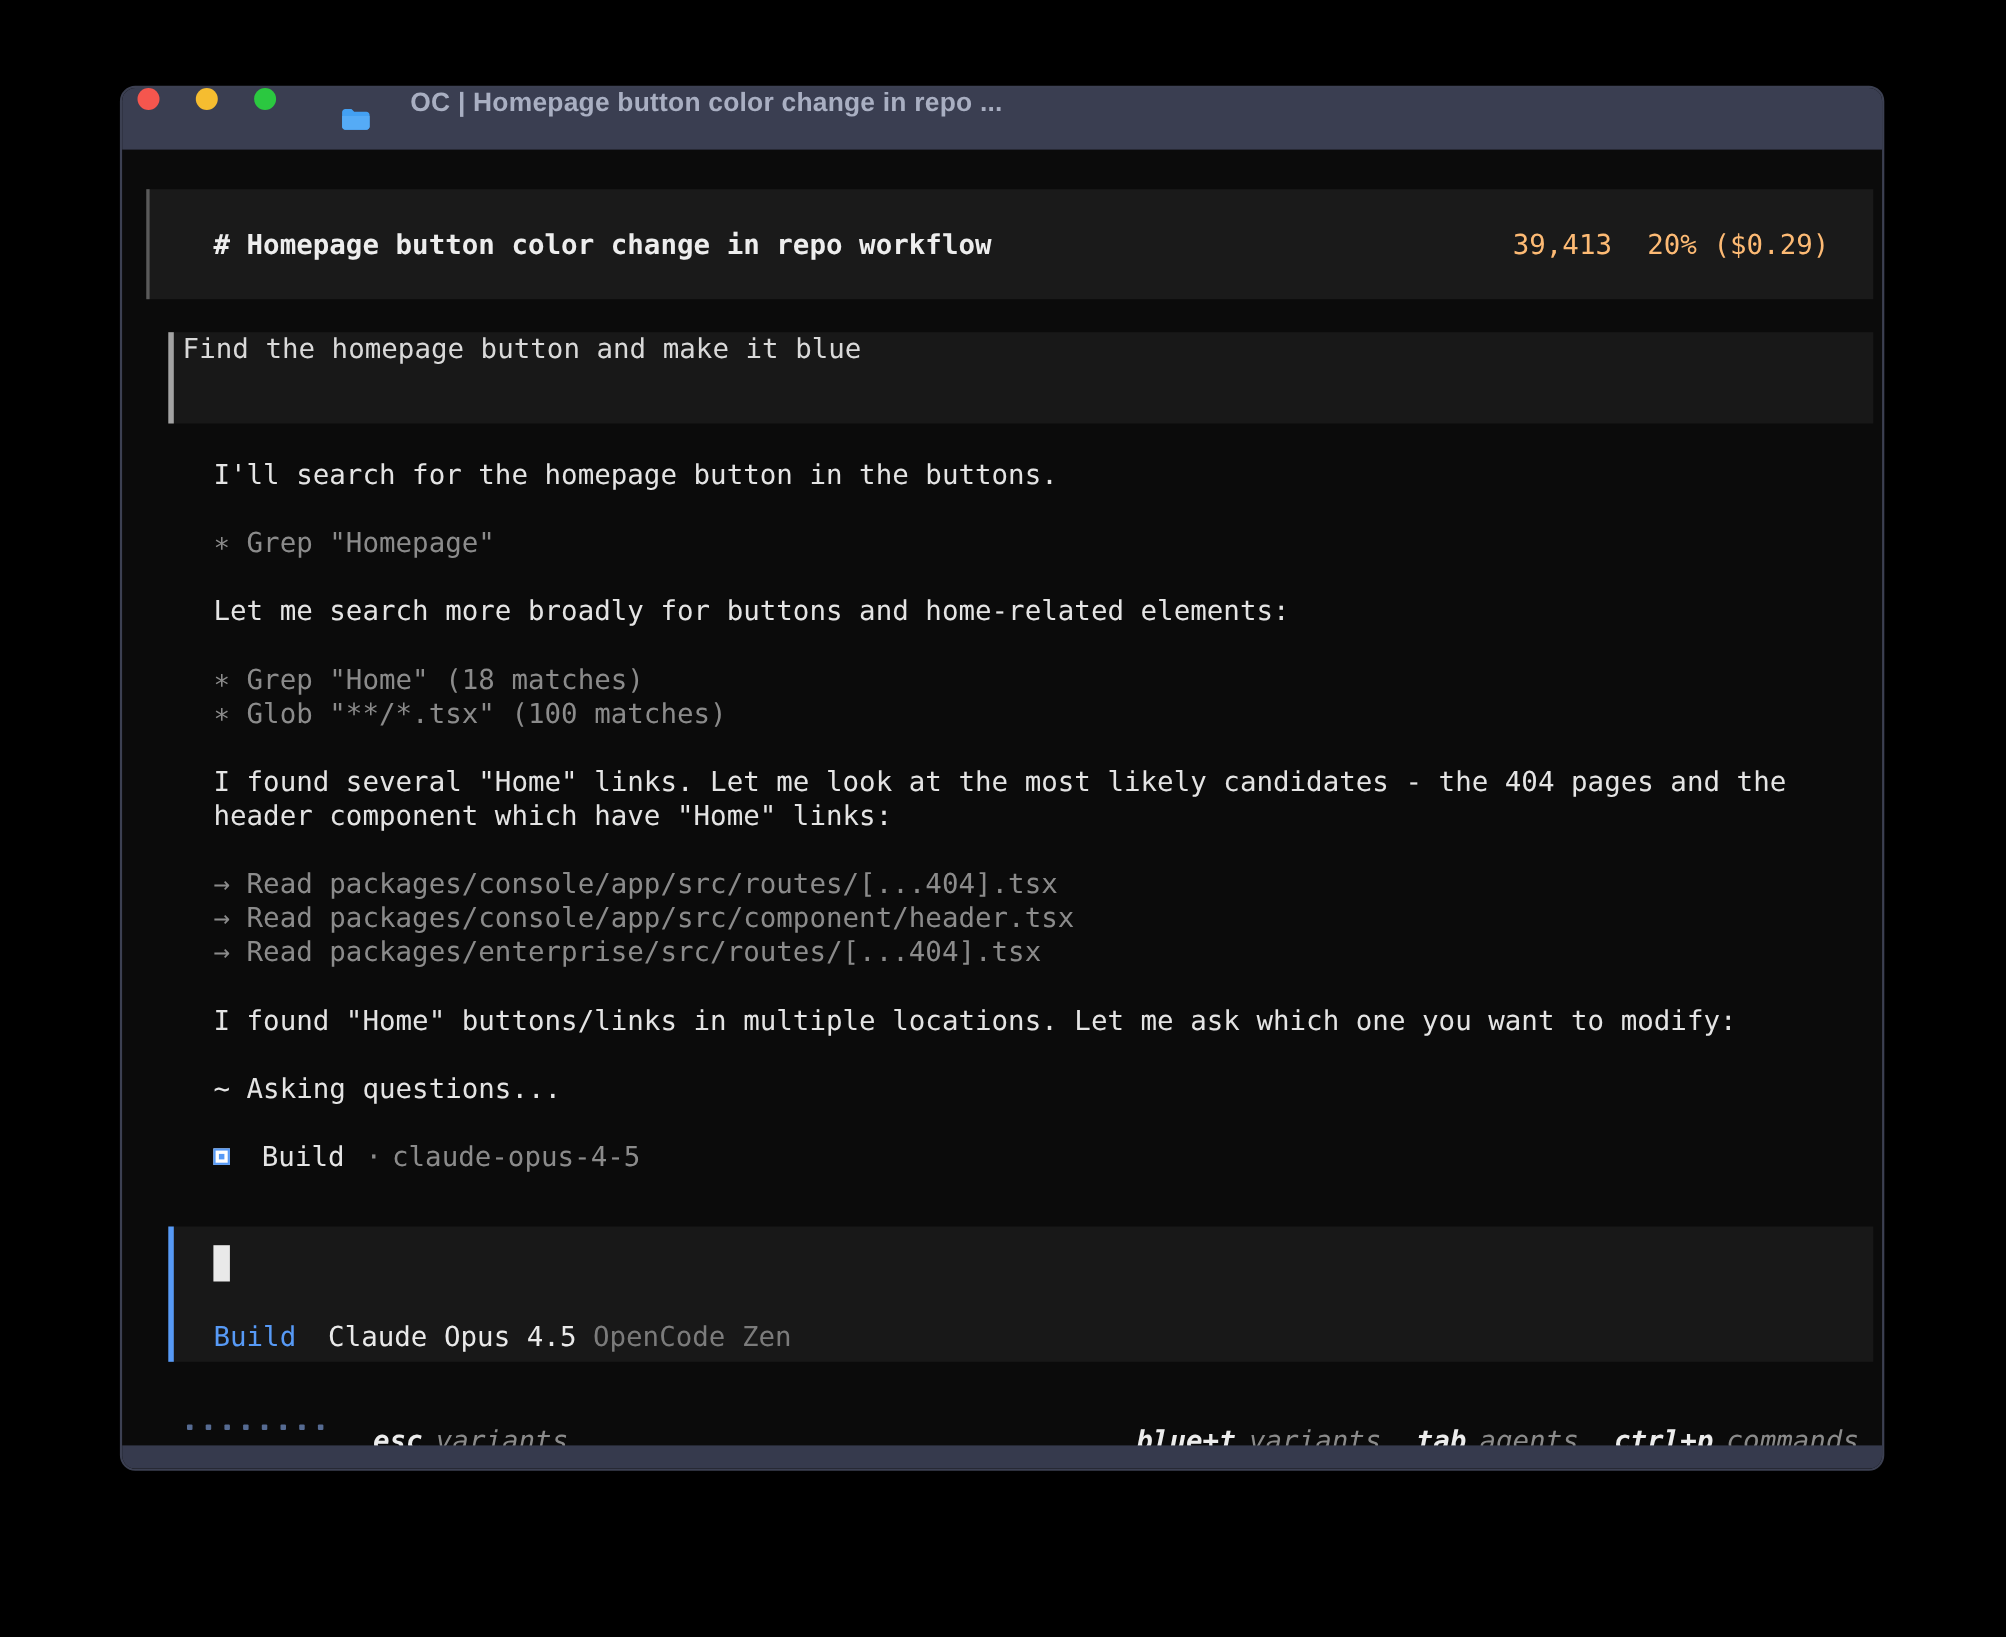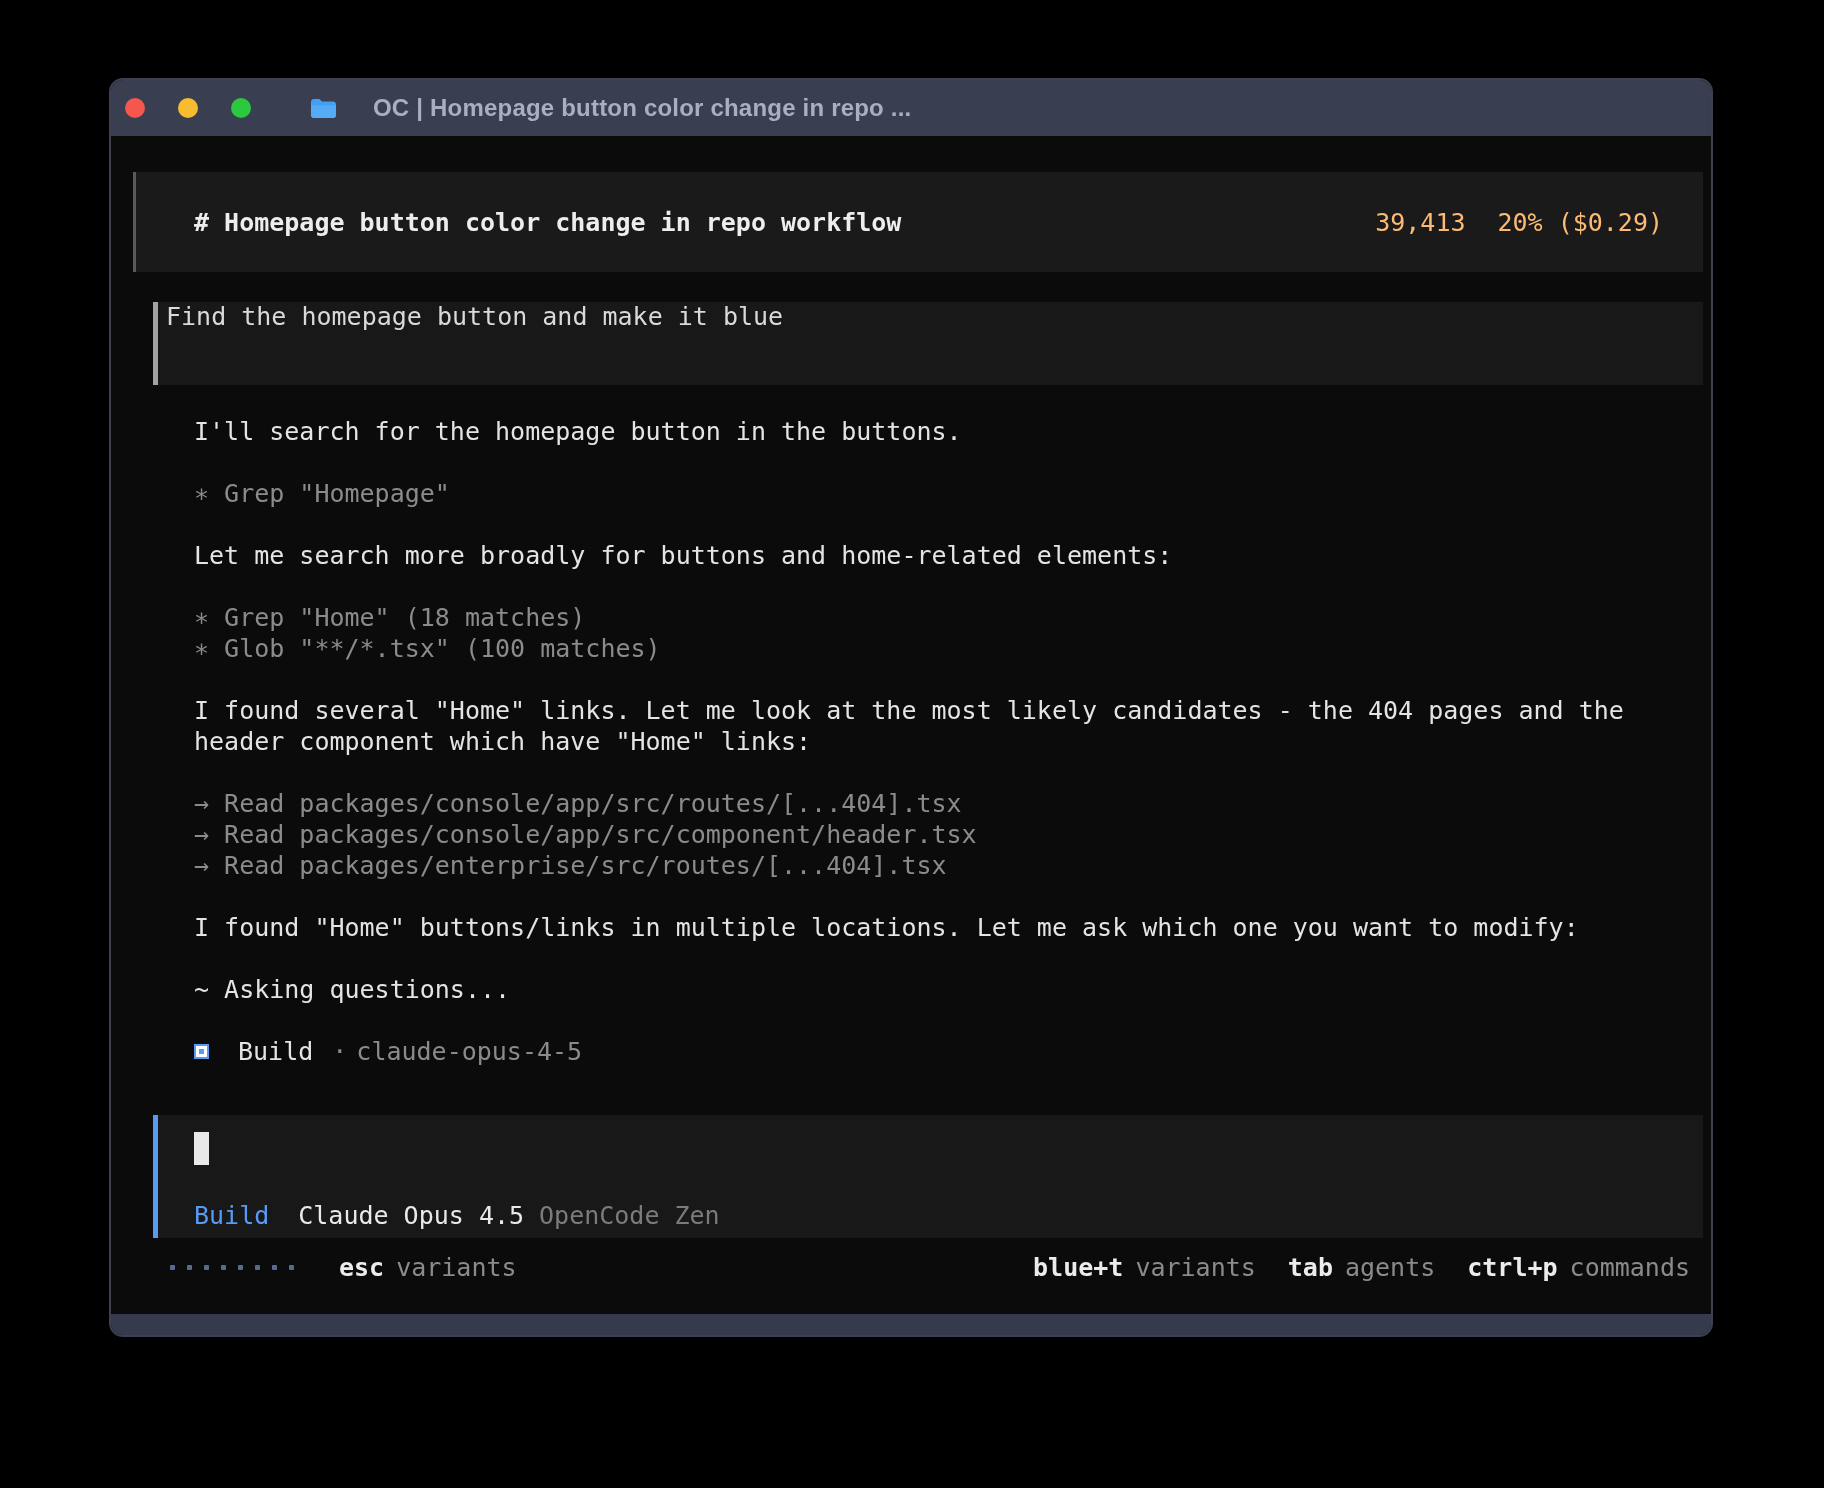--- a/index.html
+++ b/index.html
@@ -5,21 +5,21 @@
   html,body{margin:0;padding:0;background:#000;width:1824px;height:1488px;overflow:hidden;}
   *{box-sizing:border-box;}
   .mono{font-family:"DejaVu Sans Mono",monospace;}
 
   .window{
     position:absolute;left:109px;top:78px;width:1604px;height:1259px;
     background:#0b0b0b;border:2px solid #3c4052;border-radius:14px;overflow:hidden;
   }
   .titlebar{
     position:absolute;left:0;top:0;width:100%;height:56px;background:#3a3e51;
-    display:flex;align-items:center;padding-left:14px;gap:24px;
+    display:flex;padding-left:14px;gap:24px;
   }
   .light{width:20px;height:20px;border-radius:50%;margin-right:9px;}
   .light.close{background:#f5564e;}
   .light.min{background:#f6bd30;}
   .light.max{background:#2bc840;}
   .folder{margin-left:26px;margin-right:12px;display:flex;align-items:center;}
   .tb-title{
     font-family:"Liberation Sans",sans-serif;font-weight:bold;font-size:24px;
     color:#a9afc2;letter-spacing:.2px;
   }
@@ -65,22 +65,22 @@
   .cursor{width:15px;height:33px;background:#e9e9e9;}
   .input-status{
     position:absolute;left:36px;top:86px;display:flex;align-items:center;
     font-size:25px;
   }
   .mode-label{color:#579af6;margin-right:29px;}
   .model-label{color:#e9e9e9;margin-right:15px;}
   .provider-label{color:#7b7b7b;}
 
   .footer{
-    position:absolute;left:59px;right:21px;top:1172px;height:31px;
-    display:flex;align-items:center;font-size:25px;
+    position:absolute;left:59px;right:21px;top:1215px;height:31px;
+    display:flex;align-items:flex-start;font-size:25px;font-style:italic;
   }
   .spinner{display:flex;align-items:center;margin-right:33px;}
   .dot{width:5px;height:5px;background:#566b92;border-radius:1px;margin-right:12px;}
   .key{color:#ececec;font-weight:bold;}
   .hint-label{color:#8b8b8b;margin-left:12px;}
   .footer-right{margin-left:auto;display:flex;align-items:center;}
   .hint{display:flex;align-items:center;margin-left:32px;}
 
   .bottombar{
     position:absolute;left:0;bottom:0;width:100%;height:21px;background:#363a4d;

